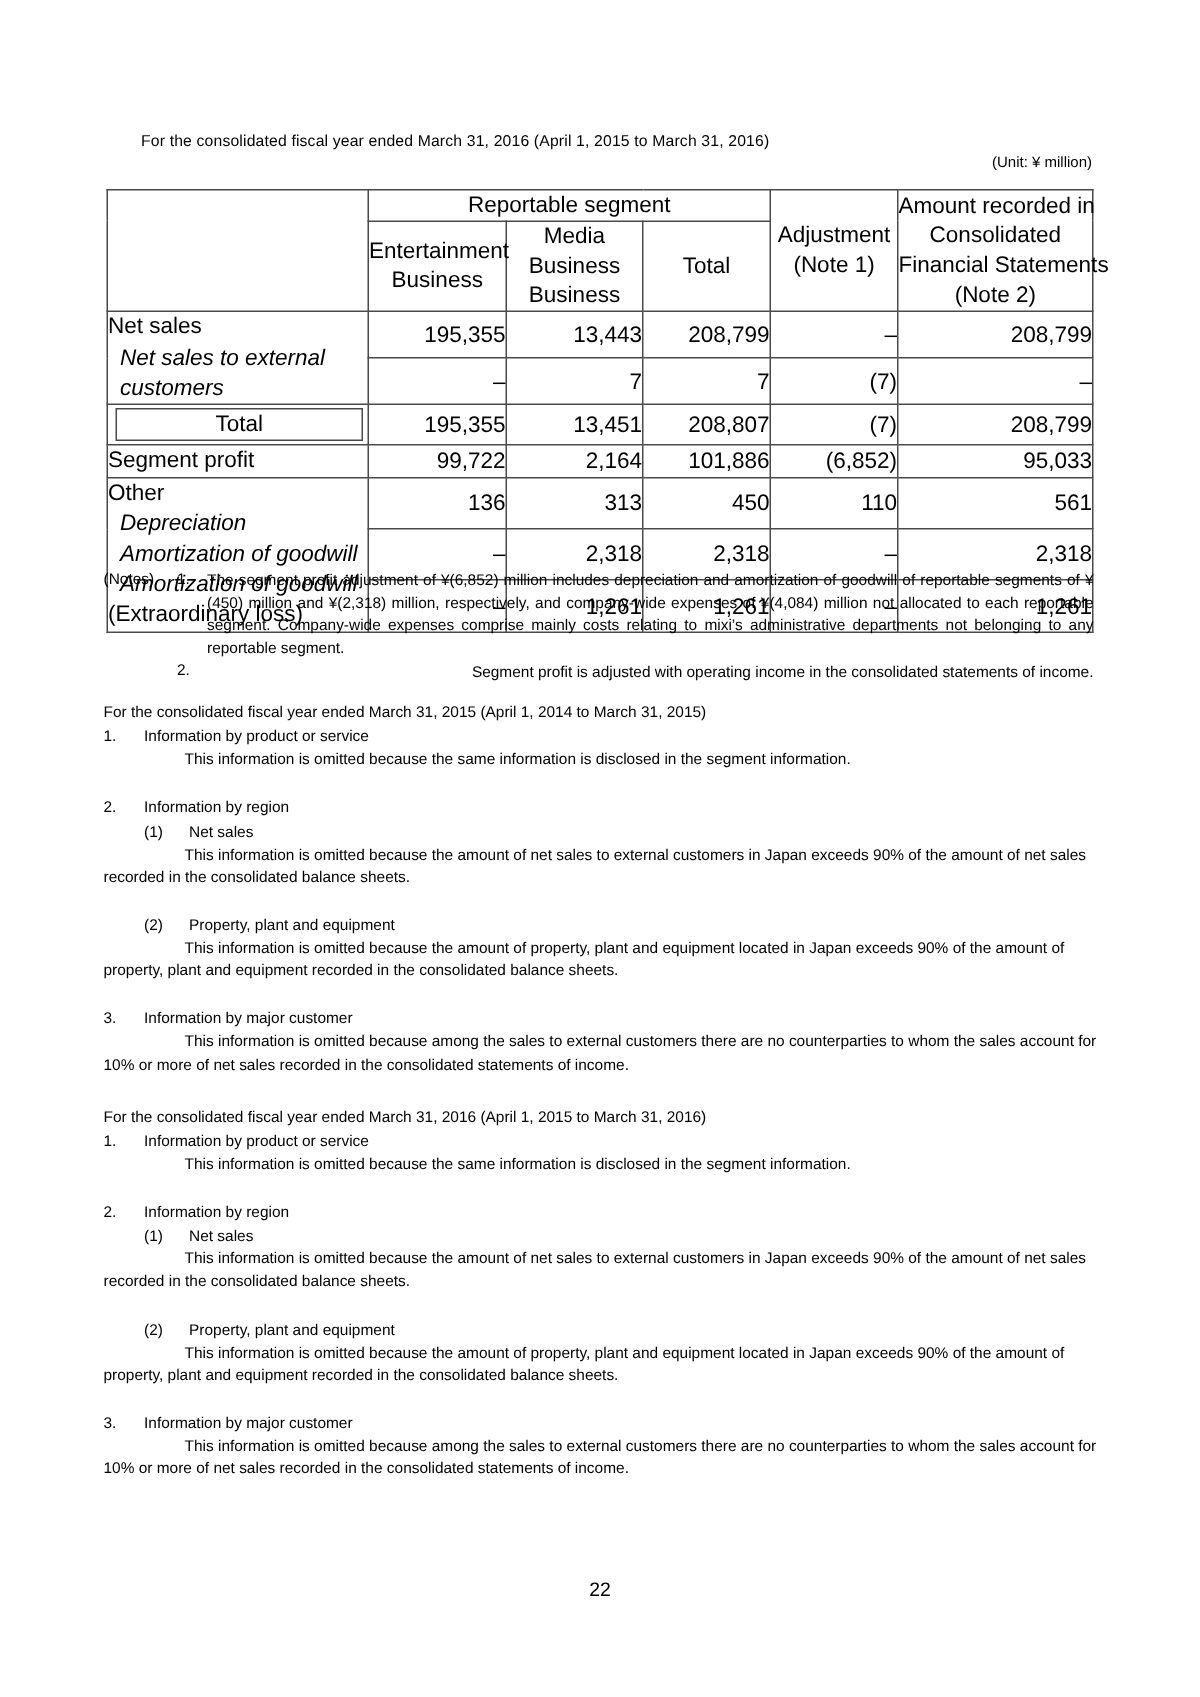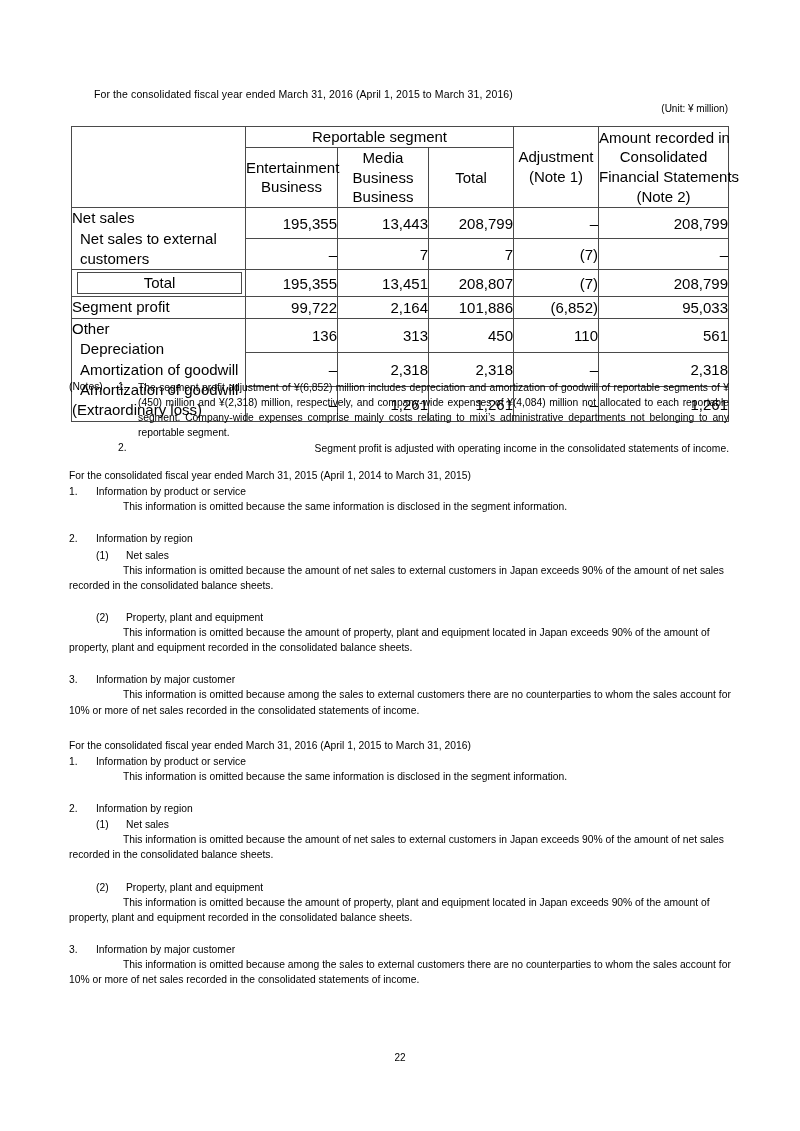--- a/index.html
+++ b/index.html
@@ -79,21 +79,21 @@
     text-align: right;
     padding: 2px 9px 2px 3px;
     vertical-align: middle;
   }
   .cell-label {
     text-align: left;
     padding: 2px 3px 2px 7px;
     line-height: 1.36;
   }
   .cell-label .ind0 { display: block; }
-  .cell-label .ind1 { display: block; padding-left: 8px; }
+  .cell-label .ind1 { display: block; padding-left: 8px; font-style: italic; }
   .cell-total-inner {
     border: 1px solid #4a4a4a;
     margin: 2px 3px 2px 5px;
     text-align: center;
     padding: 1px 0 2px 0;
   }
   .row-total td { vertical-align: middle; }
   .td-total-label { padding: 0; }
 
   .nowrap { white-space: nowrap; }
@@ -160,21 +160,21 @@
   .spacer-md { height: 16px; }
   .spacer-lg { height: 20px; }
 
   
   .page-number {
     position: absolute;
     left: 0;
     top: 1052px;
     width: 800px;
     text-align: center;
-    font-size: 10px;
+    font-size: 13px;
   }
 </style>
 </head>
 <body>
 
 <div class="page">
 
   <div class="intro-line">For the consolidated fiscal year ended March 31, 2016 (April 1, 2015 to March 31, 2016)</div>
   <div class="unit-line">(Unit: ¥ million)</div>
 

